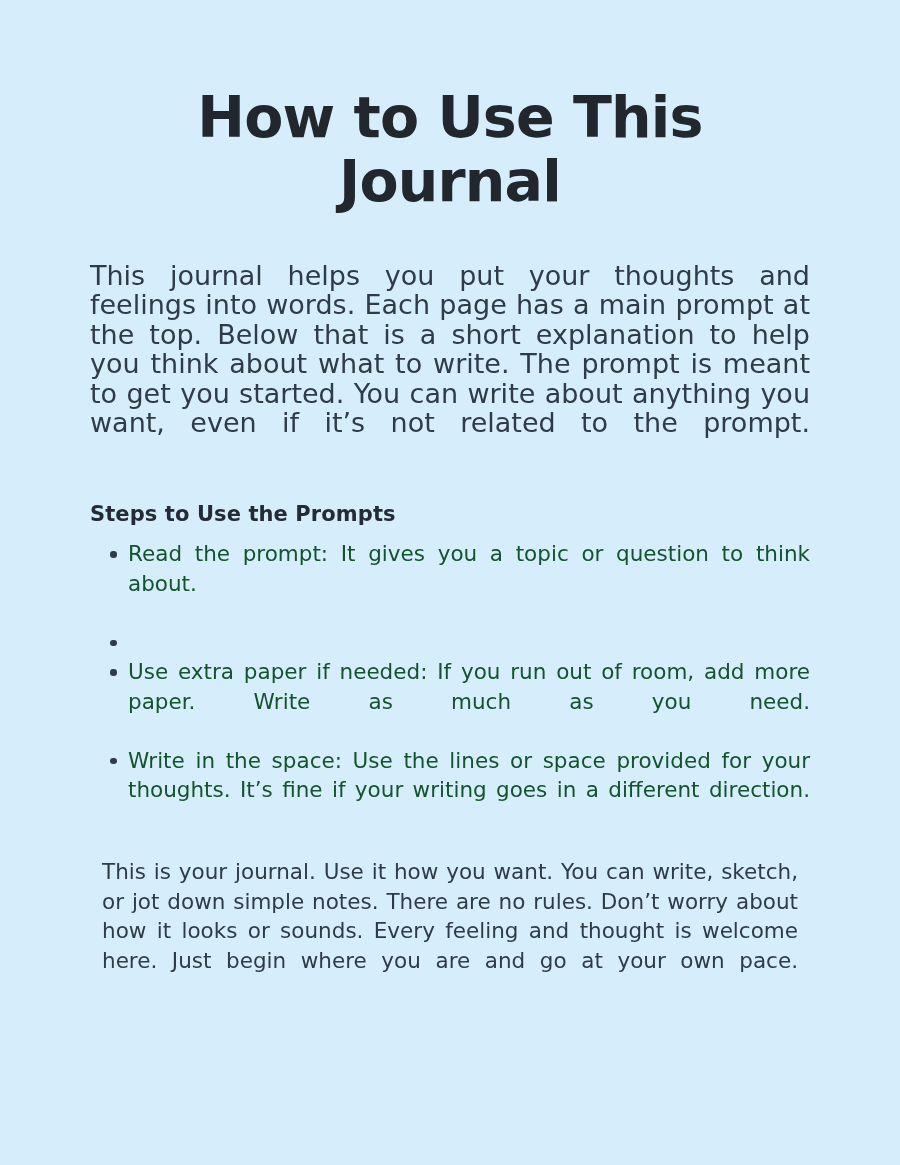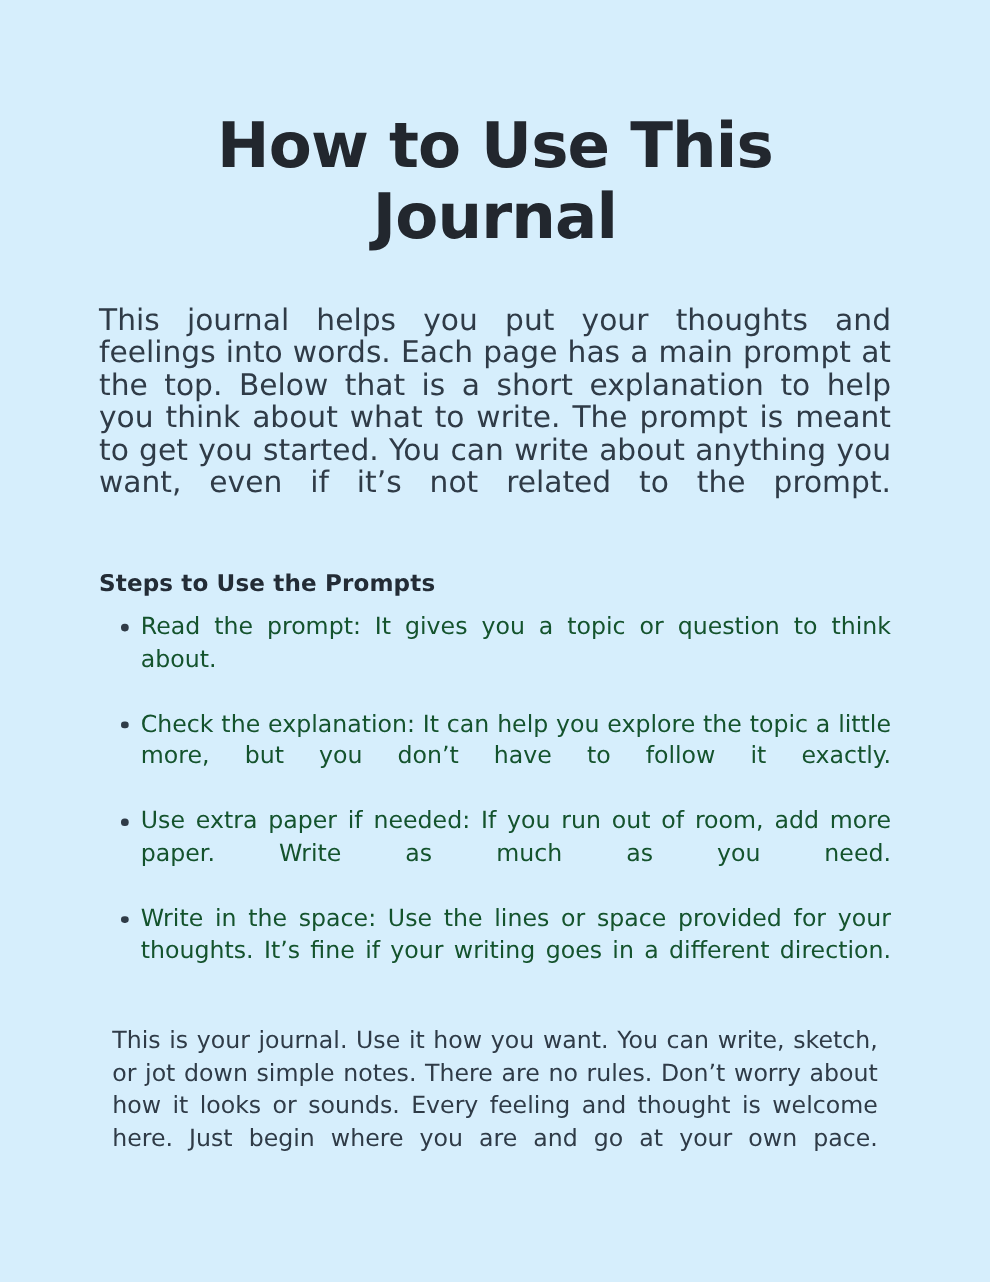--- a/index.html
+++ b/index.html
@@ -22,21 +22,21 @@
     width: 900px;
     height: 1165px;
     background: #d6eefc;
     padding: 0;
     position: relative;
   }
 
   .content {
     position: absolute;
     left: 90px;
-    top: 16px;
+    top: 0;
     width: 720px;
   }
 
   .page-title {
     margin: 0;
     padding-top: 86px;
     font-size: 57px;
     line-height: 1.12;
     font-weight: 700;
     letter-spacing: -0.8px;
@@ -135,21 +135,20 @@
 
     <h2 class="section-heading heading-steps">Steps to Use the Prompts</h2>
 
     <ul class="steps-list">
       <li>
         <span class="bullet-dot"></span>
         <span>Read the prompt: It gives you a topic or question to think about.</span>
       </li>
       <li>
         <span class="bullet-dot"></span>
-        <span>Check the explanation: It can help you explore the topic a little more, but you don’t have to follow it exactly.</span>
       </li>
       <li>
         <span class="bullet-dot"></span>
         <span>Use extra paper if needed: If you run out of room, add more paper. Write as much as you need.</span>
       </li>
       <li>
         <span class="bullet-dot"></span>
         <span>Write in the space: Use the lines or space provided for your thoughts. It’s fine if your writing goes in a different direction.</span>
       </li>
     </ul>

